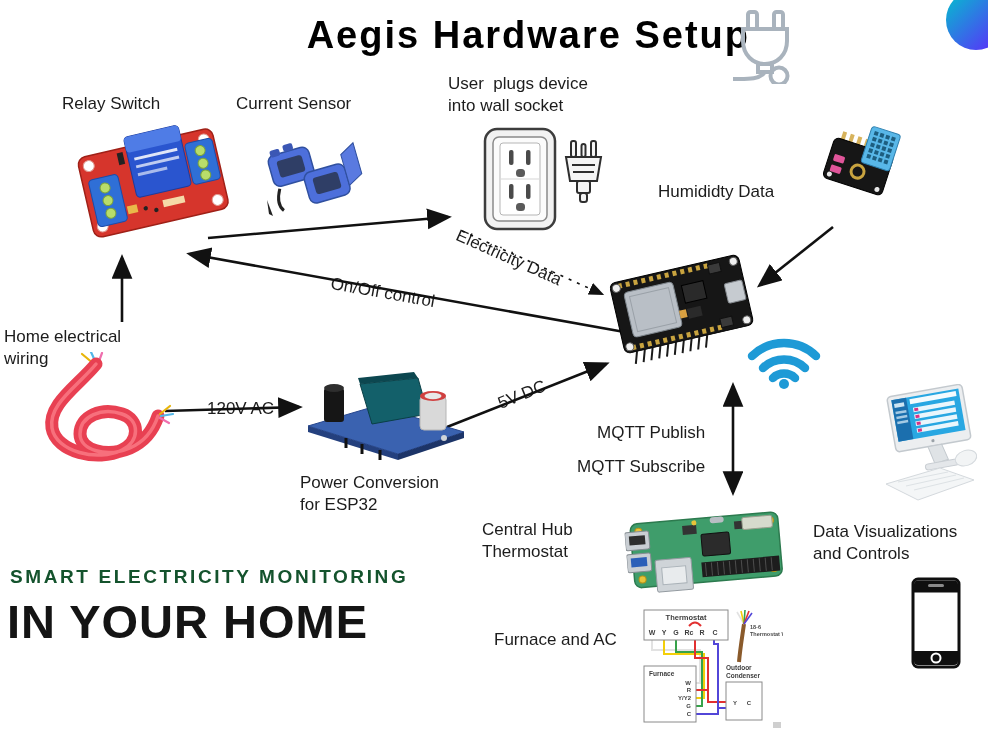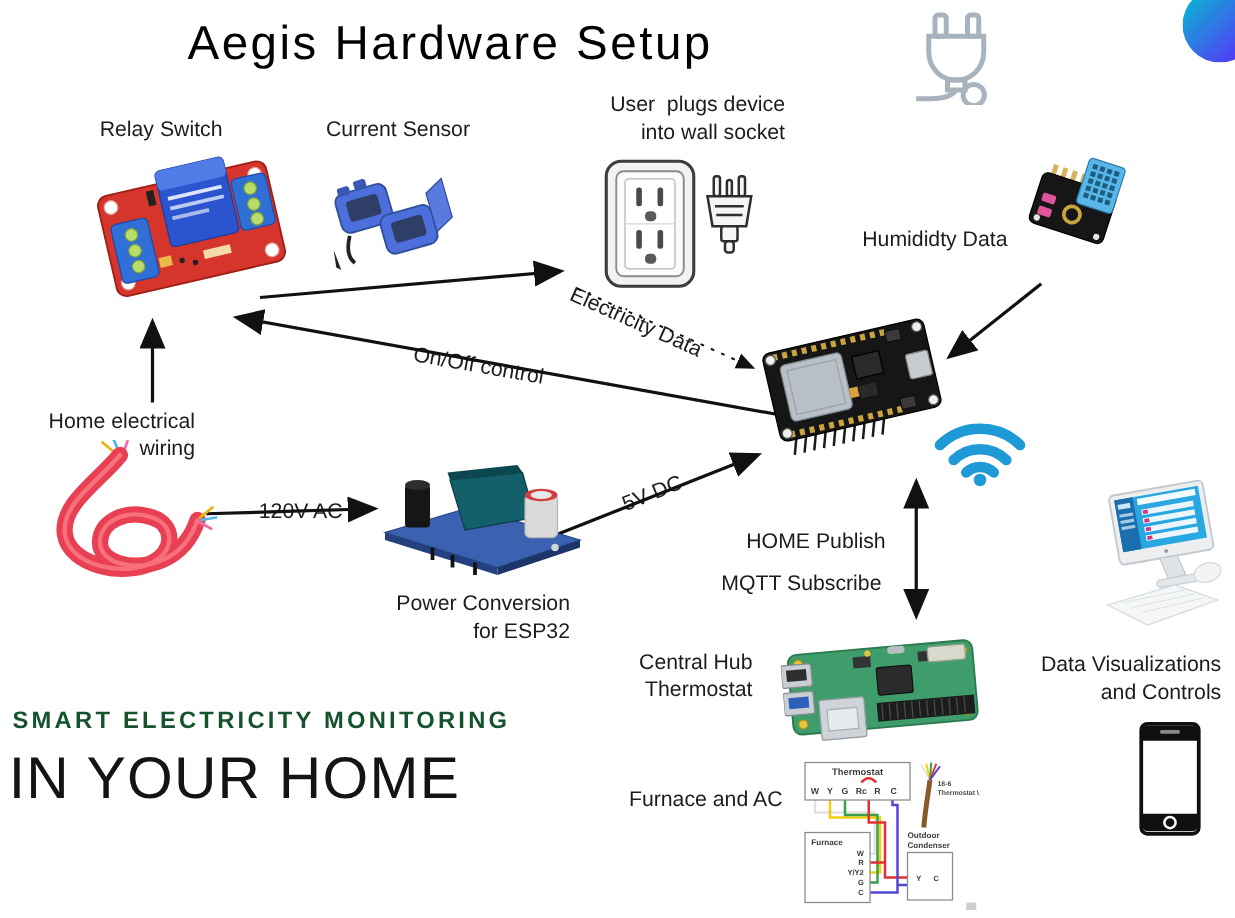--- a/index.html
+++ b/index.html
@@ -1,26 +1,26 @@
 <!DOCTYPE html>
 <html><head>
 <meta charset="utf-8">
 <style>
   html,body{margin:0;padding:0}
   body{width:988px;height:734px;position:relative;background:#fff;overflow:hidden;
        font-family:"Liberation Sans","DejaVu Sans",sans-serif;color:#1c1c1c}
   .abs{position:absolute}
-  .lbl{position:absolute;font-size:17px;line-height:1.32;text-align:right;color:#1c1c1c}
+  .lbl{position:absolute;font-size:17px;line-height:1.32;text-align:left;color:#1c1c1c}
   .pre{white-space:pre-wrap}
-  #title{position:absolute;left:150px;top:14px;width:600px;text-align:left;
-         font-size:38px;font-weight:400;letter-spacing:2px;color:#000}
+  #title{position:absolute;left:150px;top:14px;width:600px;text-align:right;
+         font-size:38px;font-weight:700;letter-spacing:2px;color:#000}
   .rot{transform-origin:center center}
   #footer-small{position:absolute;left:10px;top:566px;font-size:19px;font-weight:700;
                 letter-spacing:2.6px;color:#14532d}
-  #footer-big{position:absolute;left:7px;top:594px;font-size:47px;font-weight:400;
+  #footer-big{position:absolute;left:7px;top:594px;font-size:47px;font-weight:700;
               letter-spacing:1px;color:#141414}
   .arrowlabel{position:absolute;font-size:17px;color:#1c1c1c;white-space:nowrap}
   #canva-badge{position:absolute;left:946px;top:-10px;width:60px;height:60px;border-radius:50%;
                display:flex;align-items:center;justify-content:center}
   #canva-badge span{color:#fff;font-family:"DejaVu Serif","Liberation Serif",serif;
                     font-style:italic;font-weight:700;font-size:15px;padding-top:8px;padding-right:16px}
   svg{display:block}
 </style>
 </head>
 <body>
@@ -83,21 +83,21 @@
   <div>Data Visualizations</div>
   <div>and Controls</div>
 </div>
 
 <div class="lbl" style="left:494px;top:629px;width:132px">Furnace and AC</div>
 
 <div class="arrowlabel rot" style="left:452px;top:248px;transform:rotate(24deg)">Electricity Data</div>
 <div class="arrowlabel rot" style="left:330px;top:283px;transform:rotate(10deg)">On/Off control</div>
 <div class="arrowlabel" style="left:203px;top:399px;background:#fff;padding:0 4px">120V AC</div>
 <div class="arrowlabel rot" style="left:497px;top:385px;transform:rotate(-22deg)">5V DC</div>
-<div class="arrowlabel" style="left:597px;top:423px">HOME Publish</div>
+<div class="arrowlabel" style="left:597px;top:423px">MQTT Publish</div>
 <div class="arrowlabel" style="left:577px;top:457px">MQTT Subscribe</div>
 
 <svg class="abs" style="left:0;top:0;pointer-events:none" width="988" height="734" viewBox="0 0 988 734">
   <defs>
     <marker id="ah" markerWidth="11" markerHeight="9" refX="8" refY="4" orient="auto-start-reverse">
       <path d="M0,0 L9.5,4 L0,8 z" fill="#111"></path>
     </marker>
   </defs>
   <g stroke="#111" stroke-width="2.6" fill="none">
     <line x1="208" y1="238" x2="448" y2="217" marker-end="url(#ah)"></line>

